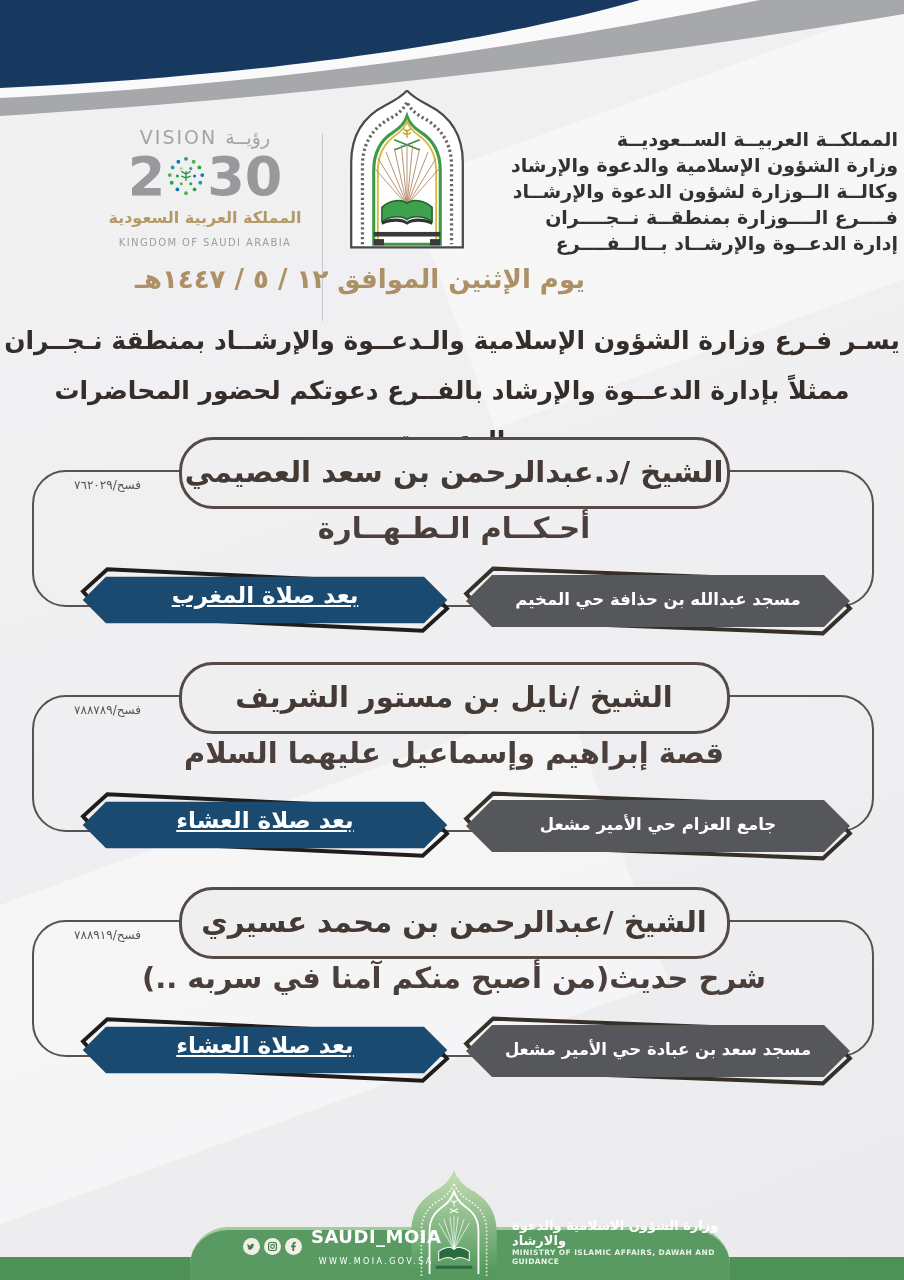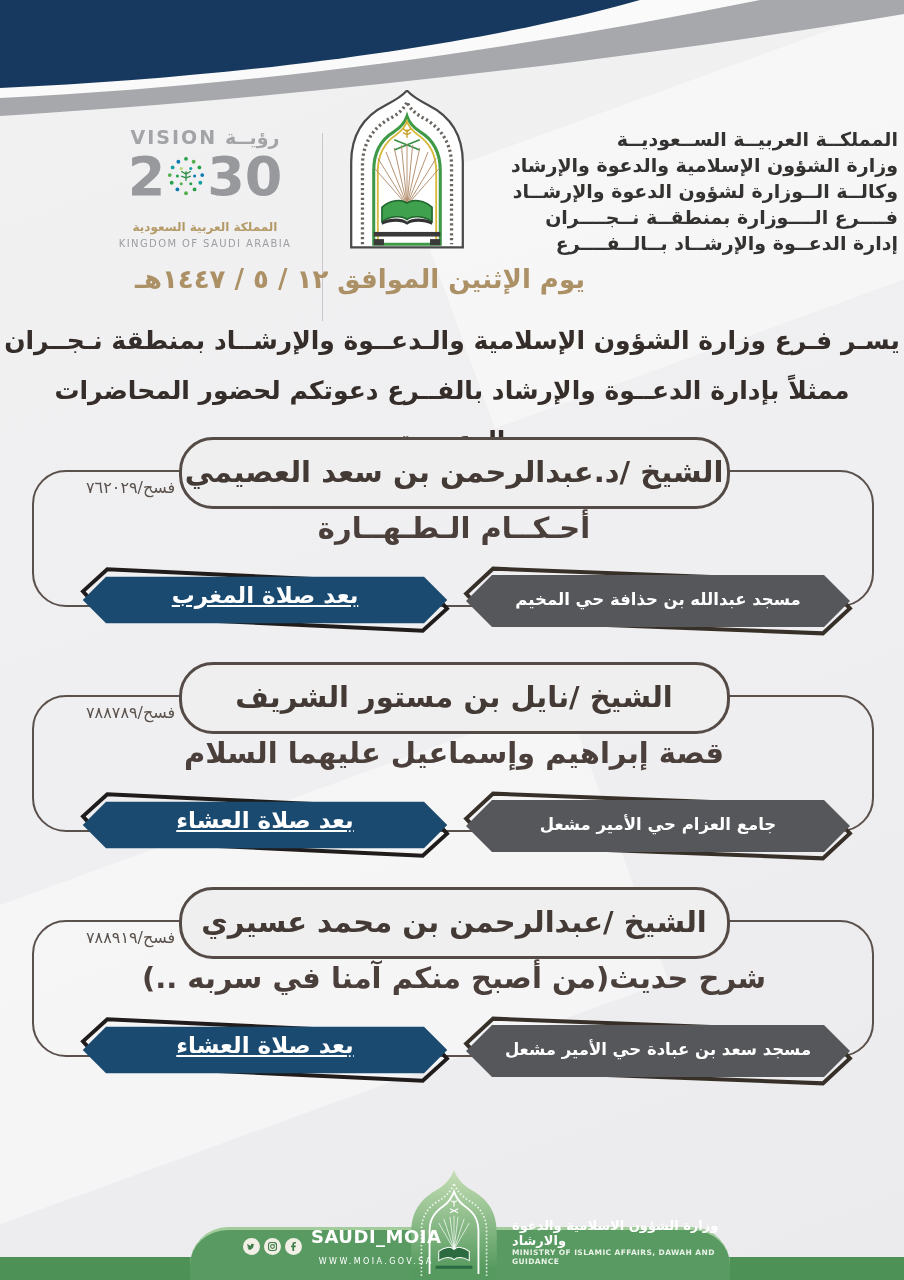--- a/index.html
+++ b/index.html
@@ -8,44 +8,44 @@
     background:linear-gradient(160deg,#f2f1f2 0%,#efeef0 55%,#ebebed 100%);}
   .wm{position:absolute;background:rgba(255,255,255,.45);transform:rotate(-20deg);pointer-events:none;}
   .wm1{left:430px;top:60px;width:680px;height:260px;}
   .wm2{left:-120px;top:820px;width:760px;height:300px;}
 
   
   .band-svg{position:absolute;left:0;top:0;width:904px;height:135px;}
 
   
   .vision{position:absolute;left:100px;top:126px;width:210px;text-align:center;color:#9fa1a4;}
-  .vision-line1{display:flex;justify-content:center;align-items:center;gap:8px;font-size:19px;letter-spacing:2px;color:#a2a4a7;font-weight:700;}
+  .vision-line1{display:flex;justify-content:center;align-items:center;gap:8px;font-size:19px;letter-spacing:2px;color:#a2a4a7;font-weight:400;}
   .vision-year{display:flex;justify-content:center;align-items:center;font-size:54px;font-weight:bold;color:#97999c;line-height:1;margin-top:2px;}
-  .vision-ksa-ar{font-size:12px;color:#b49a67;margin-top:16px;font-weight:600;}
-  .vision-ksa-en{font-size:10px;letter-spacing:1.4px;color:#9b9da0;margin-top:4px;}
+  .vision-ksa-ar{font-size:16px;color:#b49a67;margin-top:4px;font-weight:600;}
+  .vision-ksa-en{font-size:10px;letter-spacing:1.4px;color:#9b9da0;margin-top:10px;}
   .logo-sep{position:absolute;left:322px;top:133px;width:1px;height:188px;background:#c9c9cb;}
   .moia-logo{position:absolute;left:343px;top:90px;}
   .hdr-text{position:absolute;right:6px;top:126px;width:338px;direction:rtl;text-align:right;
     color:#343230;font-size:19px;line-height:26px;font-weight:600;}
   .hdr-text div{white-space:nowrap;}
 
   
   .date-line{position:absolute;left:0;top:264px;width:904px;text-align:center;direction:rtl;
     transform:translateX(-92px);font-size:26px;font-weight:bold;color:#ac9166;}
   .intro{position:absolute;left:0;top:316px;width:904px;text-align:center;direction:rtl;
     font-size:25px;font-weight:bold;color:#342d29;line-height:50px;}
 
   
   .card{position:absolute;left:30px;width:848px;height:205px;}
   .card-outline{position:absolute;left:2px;right:4px;top:33px;height:133px;
     border:2.5px solid #5a504c;border-radius:34px;}
   .name-box{position:relative;margin:0 auto;width:545px;height:66px;line-height:64px;z-index:2;
     border:3px solid #544a46;border-radius:34px;background:#f0eff0;
     text-align:center;direction:rtl;font-size:29px;font-weight:bold;color:#443a35;}
-  .permit{position:absolute;left:56px;top:41px;direction:rtl;font-size:16px;color:#5a524d;z-index:3;}
+  .permit{position:absolute;left:44px;top:41px;direction:rtl;font-size:12px;color:#5a524d;z-index:3;}
   .card-title{position:absolute;left:0;top:74px;width:100%;text-align:center;direction:rtl;
     font-size:29px;font-weight:bold;color:#4a3f3b;z-index:1;}
   .chevron{position:absolute;top:128px;z-index:2;}
   .chevron svg{position:absolute;left:0;top:0;}
   .chevron-blue{left:45px;width:380px;height:70px;}
   .chevron-gray{left:428px;width:400px;height:72px;}
   .chevron-label{position:absolute;left:0;width:100%;text-align:center;direction:rtl;color:#ffffff;}
   .time-label{top:17px;font-size:23px;font-weight:bold;text-decoration:underline;}
   .mosque-label{top:25px;font-size:16.5px;font-weight:600;}
   .card1{top:437px;} .card2{top:662px;} .card3{top:887px;}

